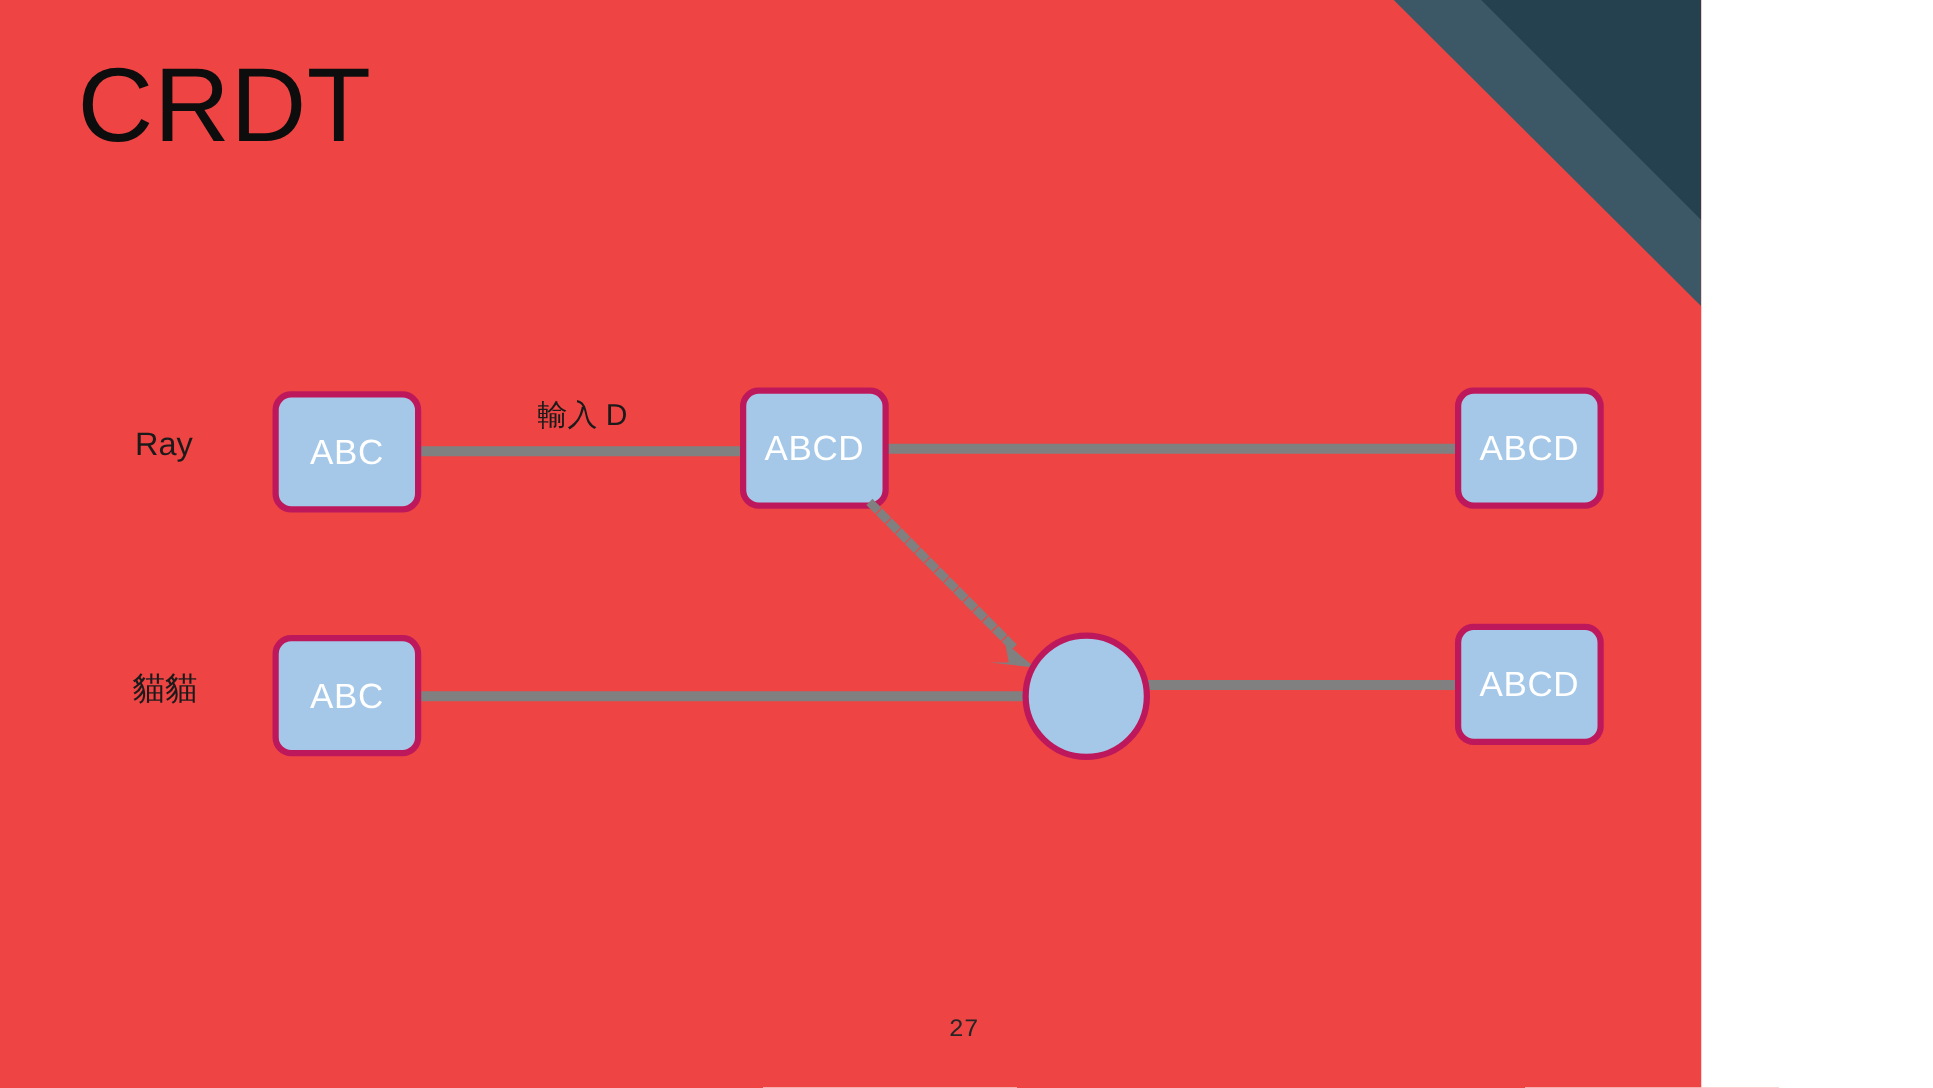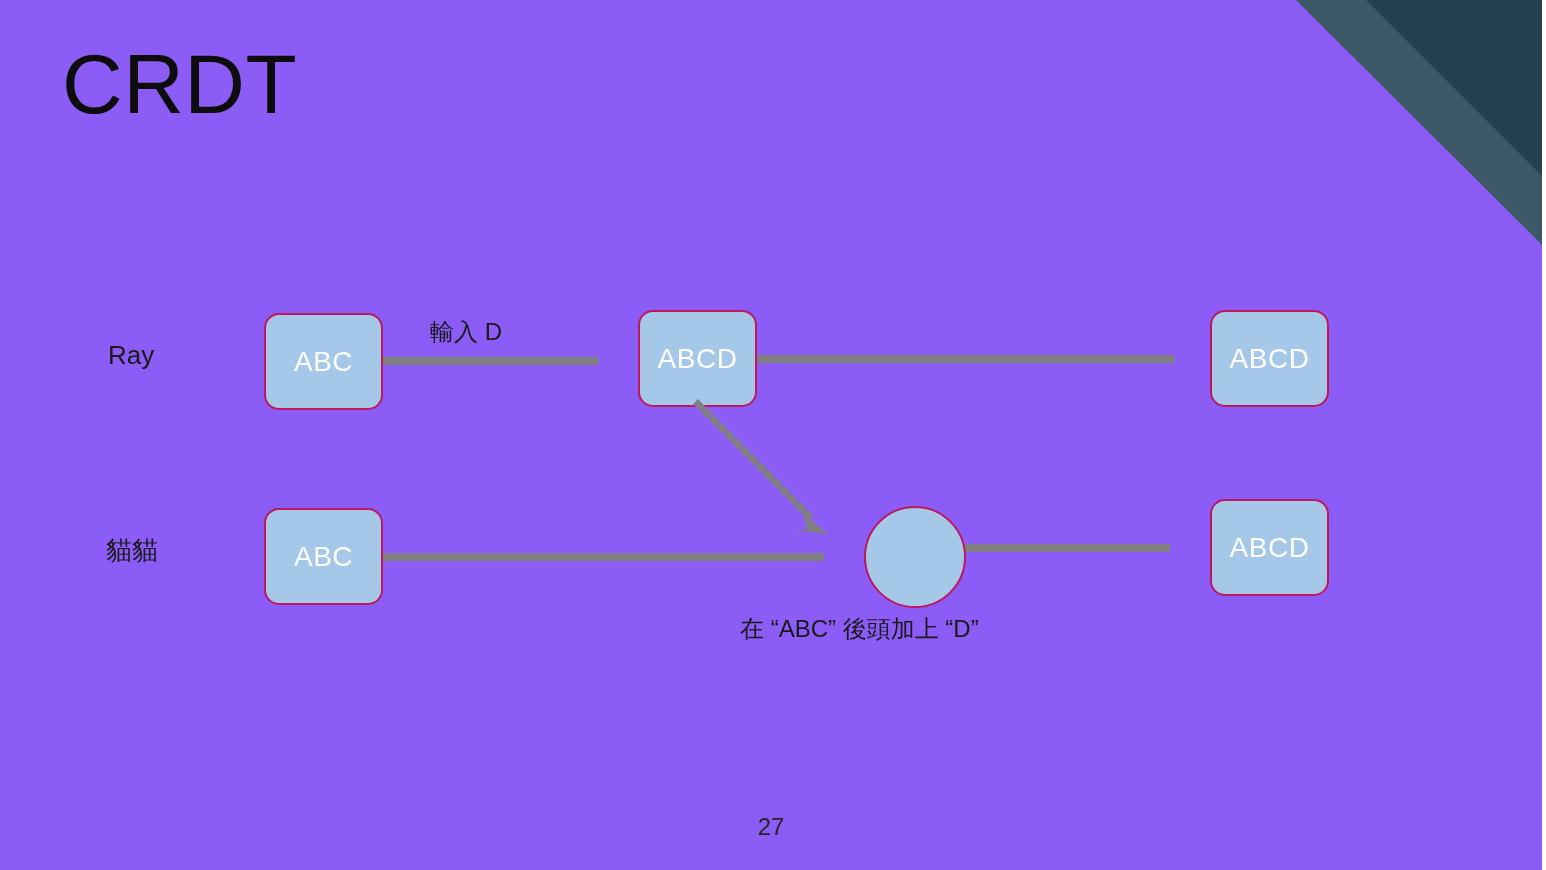--- a/index.html
+++ b/index.html
@@ -3,23 +3,23 @@
 <meta charset="utf-8">
 <title>CRDT Slide</title>
 <style>
   html, body {
     margin: 0;
     padding: 0;
     background: #ffffff;
   }
   #slide {
     position: relative;
-    width: 1542px;
+    width: 1361px;
     height: 870px;
-    background: #8b5cf6;
+    background: #ef4444;
     overflow: hidden;
     font-family: "Liberation Sans", "DejaVu Sans", sans-serif;
   }
 
   
   #corner-decoration {
     position: absolute;
     top: 0;
     right: 0;
     width: 266px;
@@ -57,28 +57,27 @@
     white-space: nowrap;
   }
   #actor-label-ray   { left: 108px; top: 340px; }
   #actor-label-cat   { left: 106px; top: 533px; font-family: Liberation Mono, monospace; }
 
   
   .node {
     position: absolute;
     box-sizing: border-box;
     background: #a5c8e9;
-    border: 2px solid #be185d;
+    border: 5px solid #be185d;
     display: flex;
     align-items: center;
     justify-content: center;
     color: #ffffff;
     font-size: 28px;
     letter-spacing: 0.5px;
-    margin-left: 46px;
   }
   .node.rect { border-radius: 15px; }
   .node.circle { border-radius: 50%; }
 
   
   .connector {
     position: absolute;
     background: #808080;
     height: 8px;
   }
@@ -104,22 +103,23 @@
     pointer-events: none;
   }
 
   
   #page-number {
     position: absolute;
     left: 0;
     top: 813px;
     width: 1546px;
     text-align: center;
-    font-size: 24px;
+    font-size: 20px;
     color: #262626;
+    font-family: Liberation Mono, monospace;
   }
   #page-number span { margin-left: -4px; }
 </style>
 </head>
 <body>
 
 <div id="slide">
 
   <svg id="corner-decoration" viewBox="0 0 266 245" preserveAspectRatio="none">
     <polygon points="20,0 266,0 266,245" fill="#3c5867"></polygon>
@@ -155,21 +155,20 @@
     <div class="connector" style="left:332px; top:553px; width:492px;"></div>
 
     <div class="connector" style="left:914px; top:544px; width:256px;"></div>
 
     <div class="node rect" style="left:218px; top:508px; width:119px; height:97px;">ABC</div>
 
     <div class="node circle" style="left:818px; top:506px; width:102px; height:102px;"></div>
 
     <div class="node rect" style="left:1164px; top:499px; width:119px; height:97px;">ABCD</div>
 
-    <div class="annotation" id="annotation-append">在 “ABC” 後頭加上 “D”</div>
 
   </div>
 
   <div id="page-number">
     <span>27</span>
   </div>
 
 </div>
 
 </body></html>

